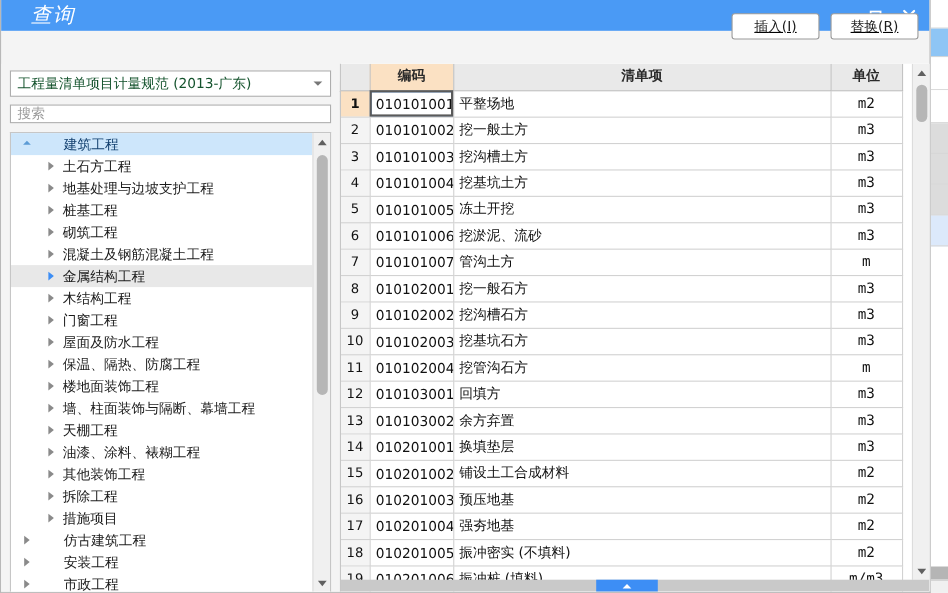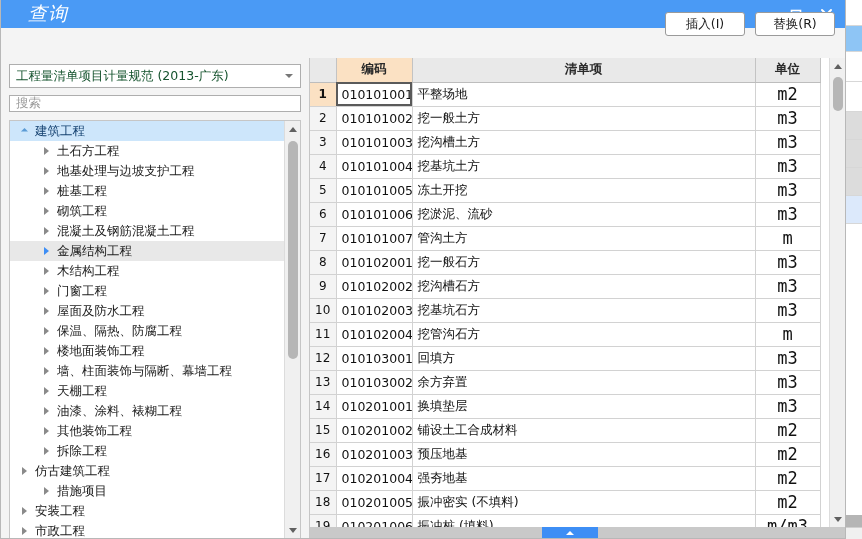--- a/index.html
+++ b/index.html
@@ -154,21 +154,21 @@
   }
   .tnode {
     height: 20px;
     display: flex;
     align-items: center;
     font-size: 12.5px;
     color: #1a1a1a;
     cursor: default;
     white-space: nowrap;
   }
-  .tnode.lvl1 { padding-left: 6px; }
+  .tnode.lvl1 { padding-left: 6px; gap: 23px; }
   .tnode.lvl2 { padding-left: 28px; }
   .tnode.selected { background: #cde6fb; color: #13406f; }
   .tnode.hovered  { background: #e8e8e8; }
   .tw {
     width: 16px; flex: 0 0 16px;
     display: flex; align-items: center; justify-content: center;
   }
   .tw .arrow-r {
     width: 0; height: 0;
     border-top: 4px solid transparent;
@@ -211,20 +211,21 @@
     flex: 1;
     position: relative;
     background: #ffffff;
     border-left: 1px solid #c6c6c6;
   }
   #toolbar {
     position: absolute;
     top: -46px; right: 10px;
     display: flex;
     gap: 10px;
+    text-decoration: underline;
   }
   .tb-btn {
     width: 80px; height: 24px;
     background: #ffffff;
     border: 1px solid #9a9a9a;
     border-radius: 3px;
     font-size: 12.5px;
     color: #1a1a1a;
     display: flex; align-items: center; justify-content: center;
     cursor: default;
@@ -263,21 +264,21 @@
   }
   td.rownum {
     text-align: center;
     background: #f4f4f4;
     color: #3a3a3a;
     border-right: 1px solid #c3c3c3;
     font-size: 12px;
     padding: 0;
   }
   tr.first td.rownum { background: #fbe1c3; font-weight: bold; }
-  td.unit { text-align: center; font-family: "DejaVu Sans Mono", "Liberation Mono", monospace; font-size: 17px; }
+  td.unit { text-align: center; font-family: "DejaVu Sans Mono", "Liberation Mono", monospace; font-size: 13px; }
   td.code { font-family: "DejaVu Sans", "Liberation Sans", sans-serif; }
   td.code.active {
     outline: 2px solid #5a5a5a;
     outline-offset: -2px;
     box-shadow: inset 0 0 0 1px #7aaeea;
     background: #ffffff;
     margin-left: 34px;
   }
 
   
@@ -460,31 +461,31 @@
                 <span class="arrow-r"></span>
               </span>
               <span class="tlabel">其他装饰工程</span>
             </div>
             <div class="tnode lvl2">
               <span class="tw">
                 <span class="arrow-r"></span>
               </span>
               <span class="tlabel">拆除工程</span>
             </div>
+            <div class="tnode lvl2">
+              <span class="tw">
+                <span class="arrow-r"></span>
+              </span>
+              <span class="tlabel">措施项目</span>
+            </div>
             <div class="tnode lvl1">
               <span class="tw">
                 <span class="arrow-r"></span>
               </span>
               <span class="tlabel">仿古建筑工程</span>
-            </div>
-            <div class="tnode lvl2">
-              <span class="tw">
-                <span class="arrow-r"></span>
-              </span>
-              <span class="tlabel">措施项目</span>
             </div>
             <div class="tnode lvl1">
               <span class="tw">
                 <span class="arrow-r"></span>
               </span>
               <span class="tlabel">安装工程</span>
             </div>
             <div class="tnode lvl1">
               <span class="tw">
                 <span class="arrow-r"></span>

